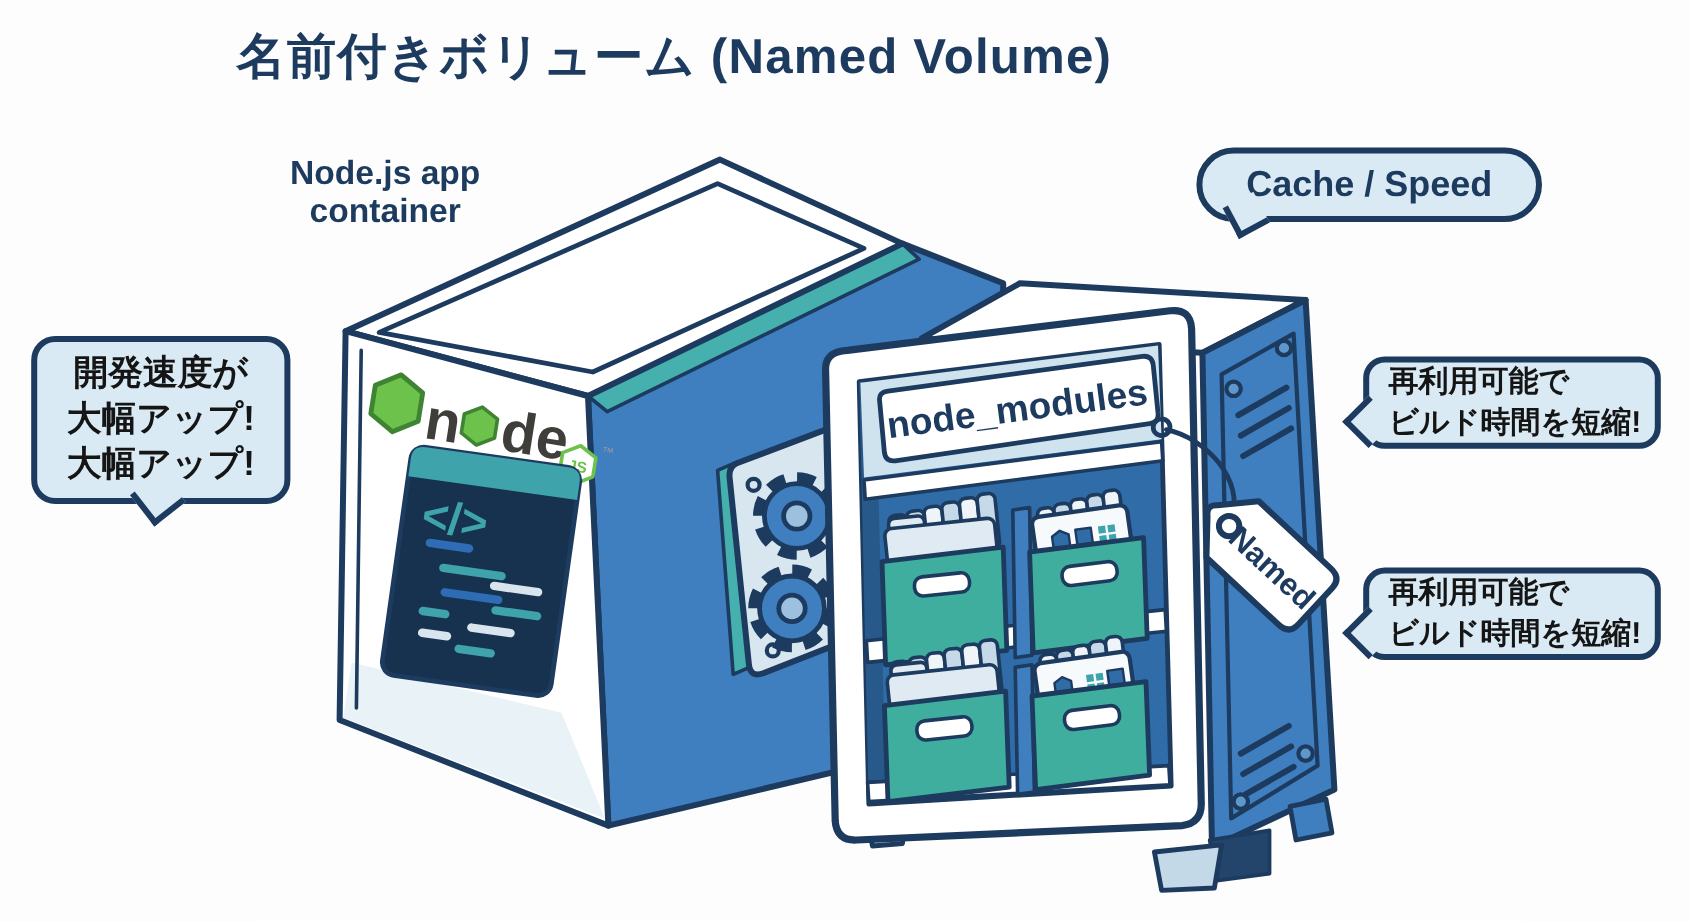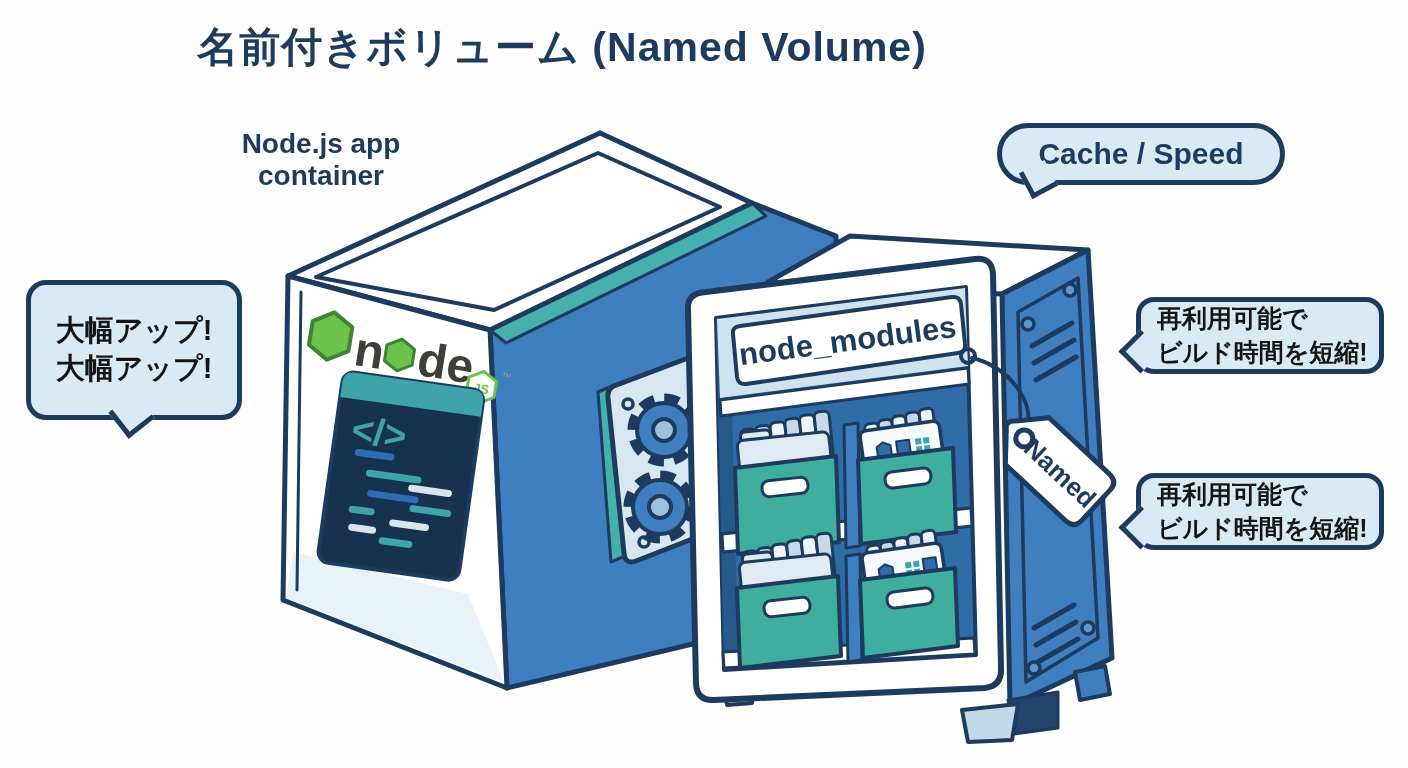--- a/index.html
+++ b/index.html
@@ -265,20 +265,21 @@
   </svg>
 
   <div class="abs" id="page-title">名前付きボリューム (Named Volume)</div>
 
   <div class="abs" id="container-label">
     <div>Node.js app</div>
     <div>container</div>
   </div>
 
   <div class="bubble" id="bubble-left">
+    <div>開発速度が</div>
     <div>大幅アップ!</div>
     <div>大幅アップ!</div>
     <div class="tail"></div>
   </div>
 
   <div class="bubble" id="bubble-cache">
     <div>Cache / Speed</div>
     <div class="tail"></div>
   </div>
 

